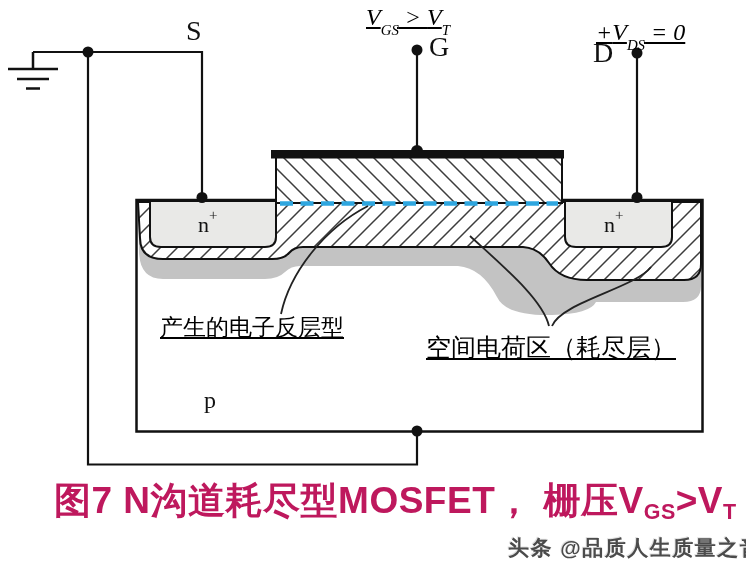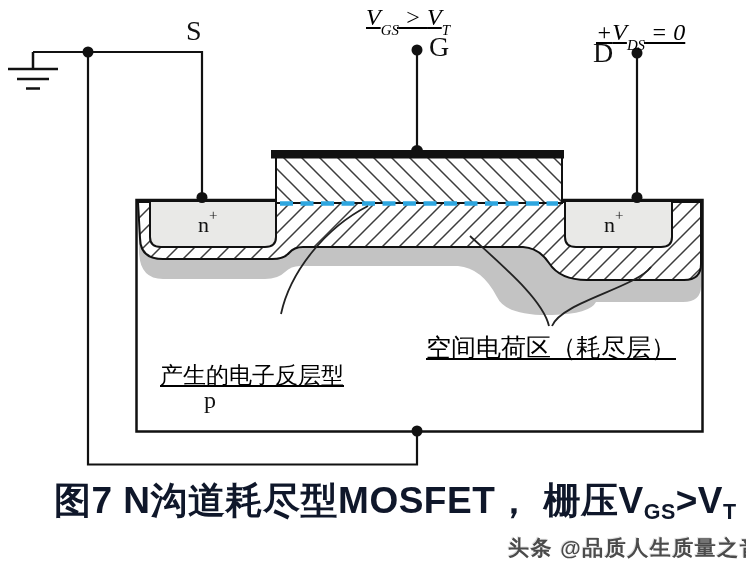--- a/index.html
+++ b/index.html
@@ -13,21 +13,21 @@
   .cyan{color:#000000;text-decoration:underline;}
   .vlab{font-size:24px;font-style:italic;font-family:"Liberation Serif", serif;}
   .vlab sub{font-size:0.62em;font-style:italic;position:relative;top:0.28em;letter-spacing:0;}
   .nplus{font-size:22px;}
   .nplus sup{font-size:0.68em;position:relative;top:-0.25em;}
   .zh-ann{font-family:"Liberation Sans", sans-serif;font-weight:400;}
   .inv-ann{font-size:23px;}
   .scr-ann{font-size:25px;}
   .caption{
     font-family:"Liberation Sans", sans-serif;font-size:37px;font-weight:600;
-    color:#0f172a;letter-spacing:0.5px;
+    color:#be185d;letter-spacing:0.5px;
   }
   .caption .cap-sub{font-size:0.58em;font-weight:600;position:relative;top:0.3em;}
   .watermark{
     font-family:"Liberation Sans", sans-serif;font-size:21px;font-weight:700;
     color:#4b4b4b;letter-spacing:1.5px;
     text-shadow:1px 1px 0 rgba(255,255,255,0.55), -1px -1px 0 rgba(0,0,0,0.12);
   }
   svg{position:absolute;left:0;top:0;}
 </style>
 </head>
@@ -101,21 +101,21 @@
 
   <div class="lbl serif nplus" style="left:198px;top:212px;">
     <span>n</span><sup>+</sup>
   </div>
   <div class="lbl serif nplus" style="left:604px;top:212px;">
     <span>n</span><sup>+</sup>
   </div>
 
   <div class="lbl serif" style="left:204px;top:388px;font-size:24px;">p</div>
 
-  <div class="lbl zh-ann inv-ann cyan" style="left:160px;top:316px;margin-top:48px;">产生的电子反层型</div>
+  <div class="lbl zh-ann inv-ann cyan" style="left:160px;top:316px;">产生的电子反层型</div>
   <div class="lbl zh-ann scr-ann cyan" style="left:426px;top:335px;">空间电荷区（耗尽层）</div>
 
   <div class="lbl caption" style="left:54px;top:482px;">
     <span>图7 N沟道耗尽型MOSFET， 栅压V</span><span class="cap-sub">GS</span><span>&gt;V</span><span class="cap-sub">T</span>
   </div>
 
   <div class="lbl watermark" style="left:508px;top:537px;">头条 @品质人生质量之音</div>
 
 </div>
 

